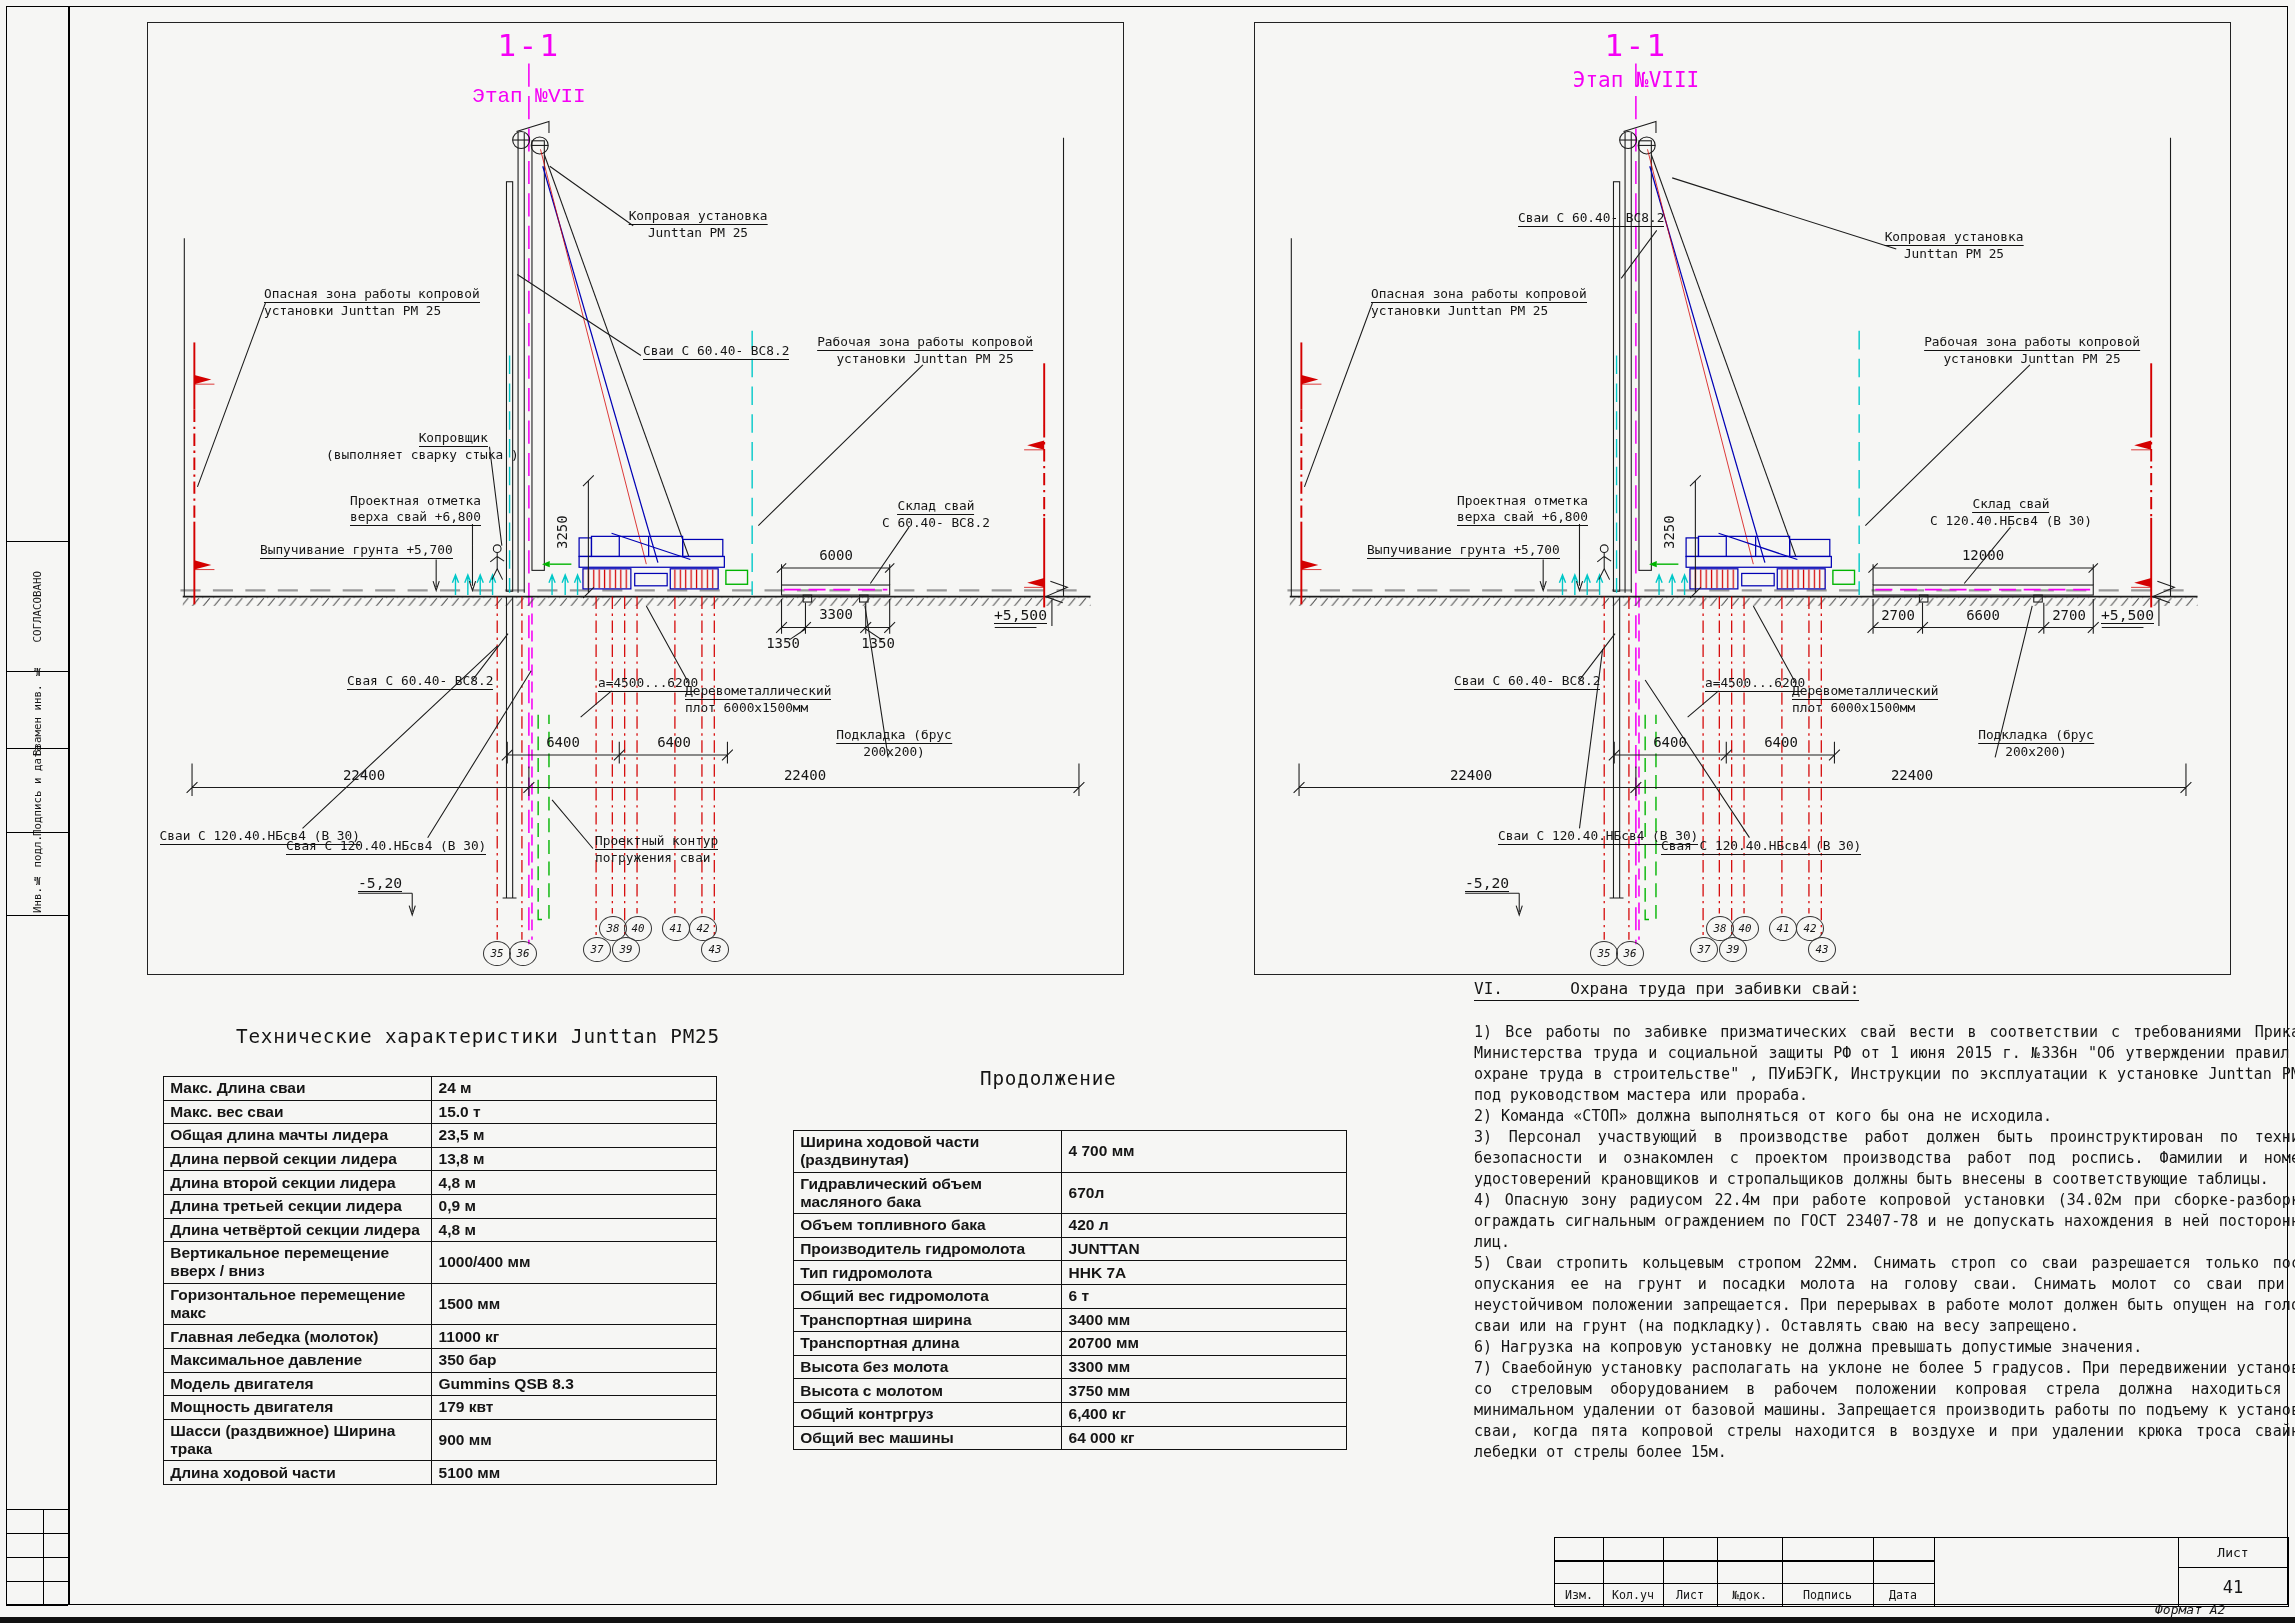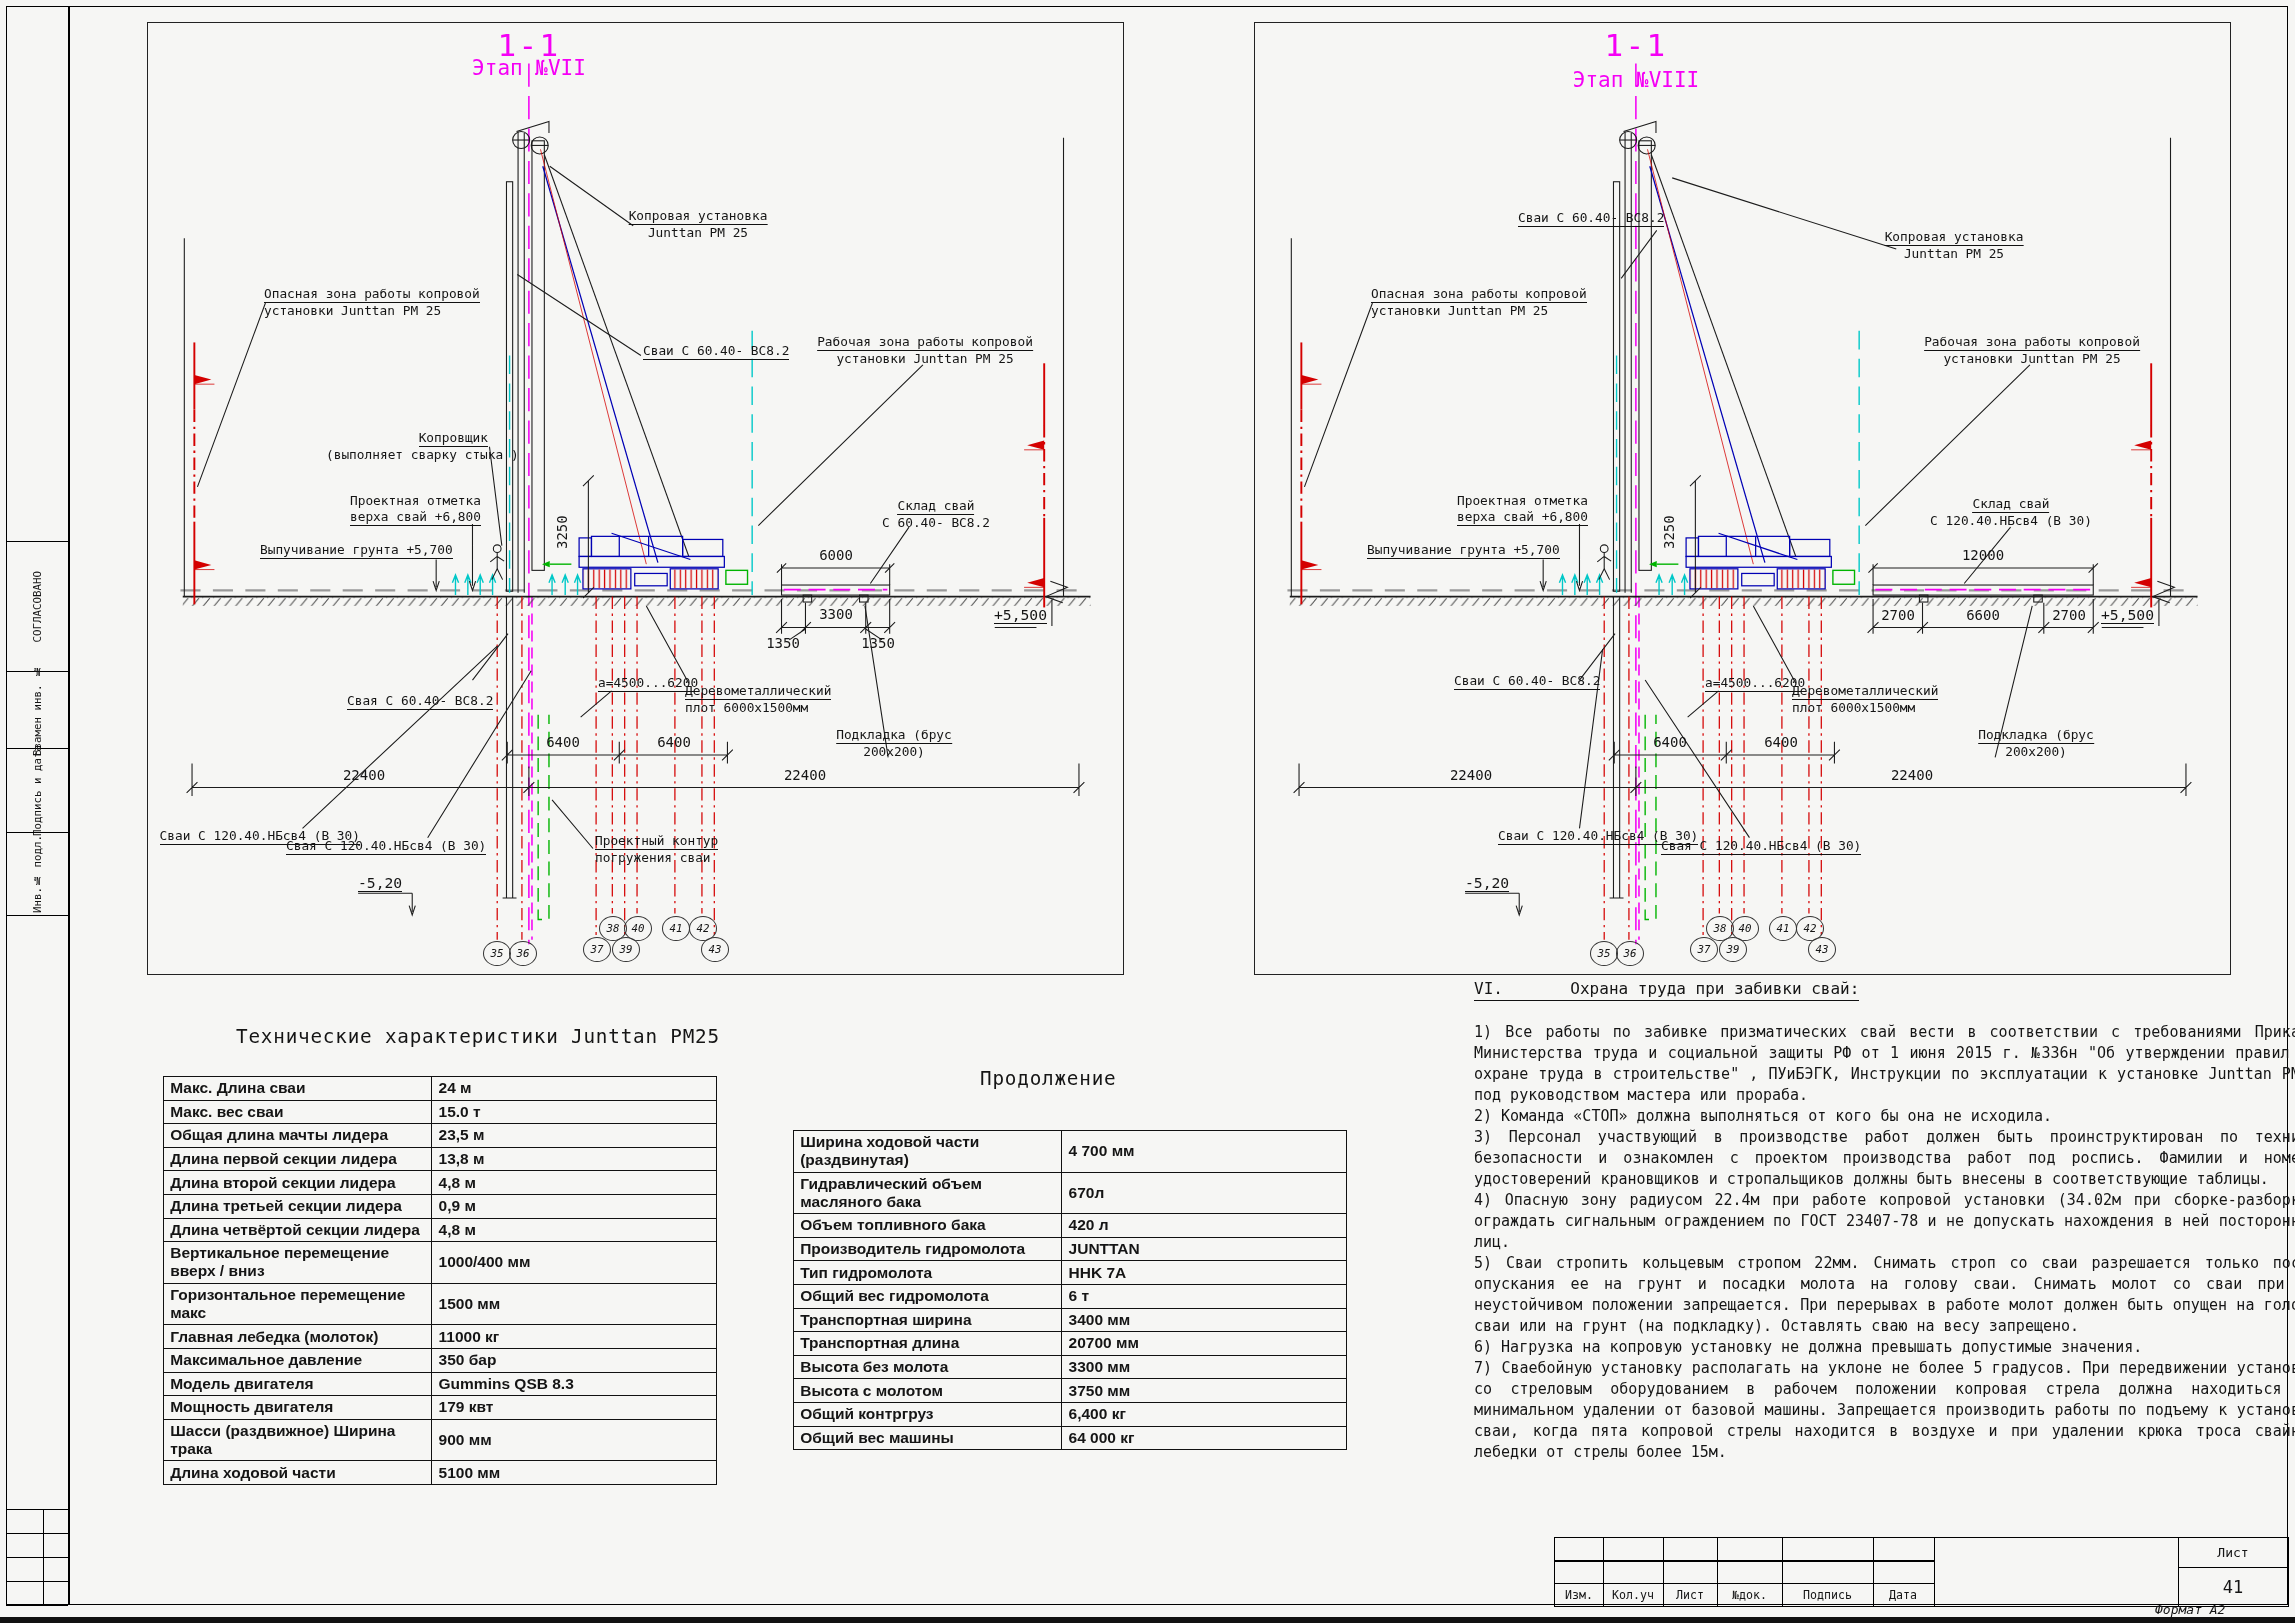--- a/index.html
+++ b/index.html
@@ -172,30 +172,30 @@
       <g>
         <path class="k" d="M458 954L472 940M603 954L617 940M743 954L757 940M465 958V930M610 958V930M750 958V930M465 947H750"></path>
         <path class="k" d="M57 989H1205M50 996L64 982M486 996L500 982M1198 996L1212 982M57 1000V958M493 1000V962M1205 1000V958"></path>
         <path class="k" d="M570 592V737M563 599L577 585M563 744L577 730"></path>
       </g>
       <g>
         <path class="k" d="M152 362L64 600 M628 262L520 185 M638 430L478 325 M1003 442L790 650 M442 548L458 676 M420 648V728M416 722L420 734L424 722 M373 694V730M369 722L373 734L377 722 M985 652L935 725 M420 850L466 790 M600 864L560 898 M700 854L645 754 M958 950L928 754 M200 1042L452 806 M362 1054L496 838 M576 1068L523 1005 M272 1126H342M342 1126V1150M338 1142L342 1154L346 1142 M1170 780V746 M1096 782H1150"></path>
       </g>
     </svg>
     <span class="stage1" style="left:381px;top:4.6px;">1-1</span>
-    <span class="stage2" style="left:381px;top:33px;">Этап №VII</span>
+    <span class="stage2" style="left:381px;top:62px;font-family:Liberation Mono, monospace;">Этап №VII</span>
     <div class="lb" style="left:116px;top:263px;"><span class="u">Опасная зона работы копровой</span><br><span>установки Junttan PM 25</span></div>
     <div class="lb ctr" style="left:550px;top:185px;"><span class="u">Копровая установка</span><br><span>Junttan PM 25</span></div>
     <div class="lb" style="left:495px;top:320px;"><span class="u">Сваи С 60.40- ВС8.2</span></div>
     <div class="lb ctr" style="left:777px;top:311px;"><span class="u">Рабочая зона работы копровой</span><br><span>установки Junttan PM 25</span></div>
     <div class="lb rt" style="left:178px;top:407px;width:162px;"><span class="u">Копровщик</span><br><span>(выполняет сварку стыка )</span></div>
     <div class="lb rt" style="left:202px;top:470px;width:124px;"><span>Проектная отметка</span><br><span class="u">верха свай +6,800</span></div>
     <div class="lb" style="left:112px;top:519px;"><span class="u">Выпучивание грунта +5,700</span></div>
     <div class="lb ctr" style="left:788px;top:475px;"><span class="u">Склад свай</span><br><span>С 60.40- ВС8.2</span></div>
-    <div class="lb" style="left:199px;top:650px;margin-top:20px;"><span class="u">Свая С 60.40- ВС8.2</span></div>
+    <div class="lb" style="left:199px;top:650px;"><span class="u">Свая С 60.40- ВС8.2</span></div>
     <div class="lb" style="left:450px;top:652px;"><span class="u">a=4500...6200</span></div>
     <div class="lb" style="left:537px;top:660px;"><span class="u">Деревометаллический</span><br><span>плот 6000х1500мм</span></div>
     <div class="lb ctr" style="left:746px;top:704px;"><span class="u">Подкладка (брус</span><br><span>200х200)</span></div>
     <div class="lb" style="left:11.6px;top:805px;"><span class="u">Сваи С 120.40.НБсв4 (В 30)</span></div>
     <div class="lb" style="left:138px;top:815px;"><span class="u">Свая С 120.40.НБсв4 (В 30)</span></div>
     <div class="lb" style="left:447px;top:810px;"><span class="u">Проектный контур</span><br><span>погружения сваи</span></div>
     <div class="lb" style="left:210px;top:852px;font-size:14.7px;"><span class="u">-5,20</span></div>
     <div class="lb" style="left:846px;top:584px;font-size:14.7px;"><span class="u">+5,500</span></div>
     <span class="dim" style="left:688px;top:524px;">6000</span>
     <span class="dim" style="left:688px;top:583px;">3300</span>

